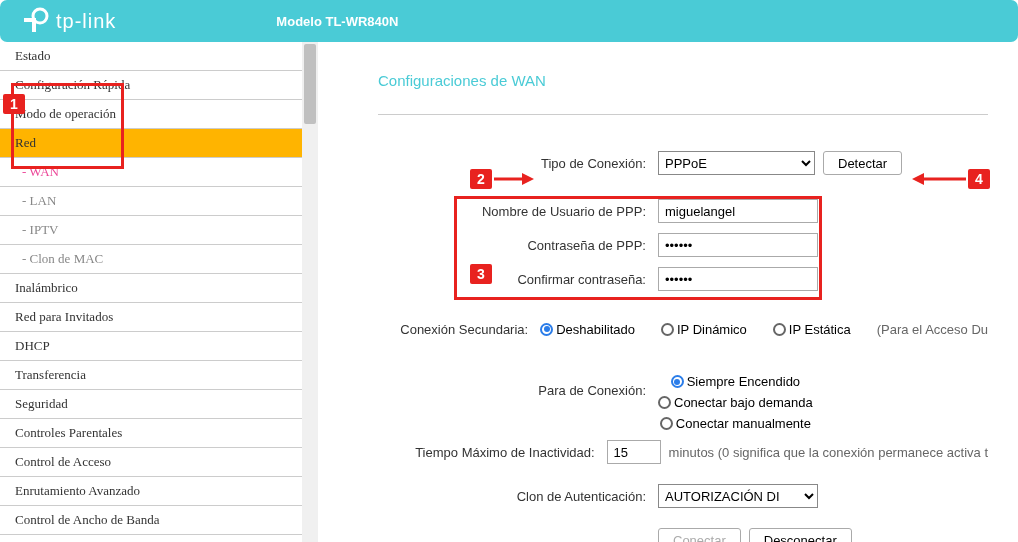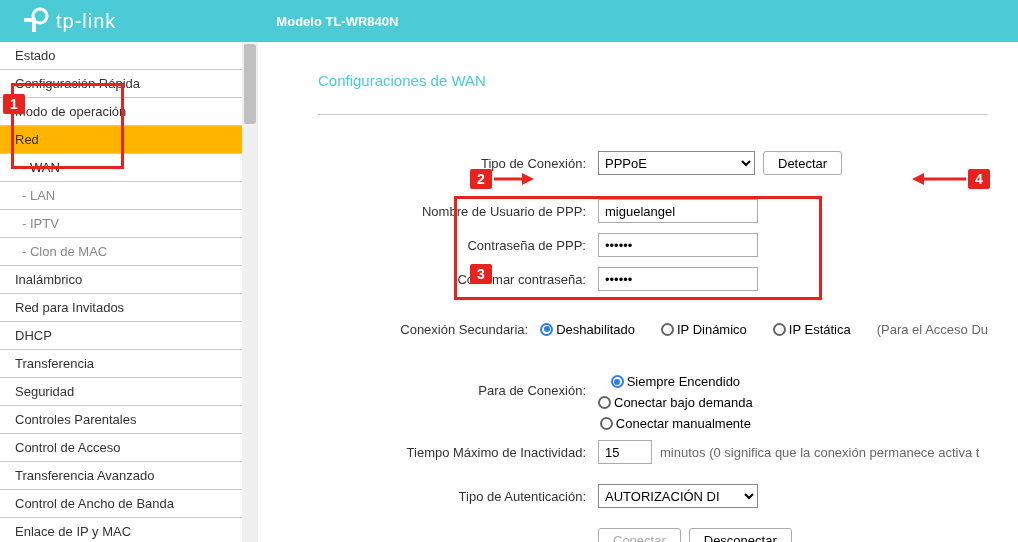--- a/index.html
+++ b/index.html
@@ -1,30 +1,30 @@
 <!DOCTYPE html>
 <html><head>
 <meta charset="utf-8">
 <style>
   * { box-sizing: border-box; margin: 0; padding: 0; }
   body { font-family: Arial, sans-serif; font-size: 13px; background: #fff; width: 1018px; height: 542px; overflow: hidden; position: relative; }
 
-  .header { background: #4acbd6; height: 42px; display: flex; align-items: center; padding: 0 20px; color: #fff; }
+  .header { background: #4acbd6; height: 42px; display: flex; align-items: center; padding: 0 20px; color: #fff; border-radius: 7px; }
   .logo { display: flex; align-items: center; gap: 6px; }
   .logo-mark { width: 30px; height: 30px; position: relative; }
   .logo-text { font-size: 20px; font-weight: 300; letter-spacing: 1px; }
   .model { margin-left: 160px; font-size: 13px; font-weight: bold; color: #fff; }
 
   .container { display: flex; height: 500px; }
 
-  .sidebar { width: 258px; background: #fff; position: relative; overflow-y: auto; }
+  .sidebar { width: 318px; background: #fff; position: relative; overflow-y: auto; font-family: Liberation Serif, serif; }
   .sidebar-item { display: block; padding: 6px 15px; border-bottom: 1px solid #ccc; color: #333; cursor: pointer; font-size: 13px; }
   .sidebar-item.sub { padding-left: 22px; color: #888; }
   .sidebar-item.active { background: #ffb400; color: #333; }
-  .sidebar-item.selected { color: #0f172a; }
+  .sidebar-item.selected { color: #ec4899; }
 
   .scrollbar-track { position: absolute; right: 0; top: 0; width: 16px; height: 100%; background: #f0f0f0; }
   .scrollbar-thumb { position: absolute; right: 2px; top: 2px; width: 12px; height: 80px; background: #c0c0c0; border-radius: 2px; }
 
   .content { flex: 1; padding: 30px 30px 10px 60px; overflow: hidden; position: relative; }
   .section-title { color: #4acbd6; font-size: 15px; font-weight: normal; margin-bottom: 25px; }
   .divider { border-bottom: 1px solid #ccc; margin-bottom: 35px; }
 
   .form-row { display: flex; align-items: center; margin-bottom: 8px; min-height: 26px; }
   .form-label { width: 280px; text-align: right; padding-right: 12px; color: #333; font-size: 13px; position: relative; }
@@ -82,21 +82,21 @@
     <div class="sidebar-item sub">- LAN</div>
     <div class="sidebar-item sub">- IPTV</div>
     <div class="sidebar-item sub">- Clon de MAC</div>
     <div class="sidebar-item">Inalámbrico</div>
     <div class="sidebar-item">Red para Invitados</div>
     <div class="sidebar-item">DHCP</div>
     <div class="sidebar-item">Transferencia</div>
     <div class="sidebar-item">Seguridad</div>
     <div class="sidebar-item">Controles Parentales</div>
     <div class="sidebar-item">Control de Acceso</div>
-    <div class="sidebar-item">Transferencia Avanzado</div>
+    <div class="sidebar-item">Enrutamiento Avanzado</div>
     <div class="sidebar-item">Control de Ancho de Banda</div>
     <div class="sidebar-item">Enlace de IP y MAC</div>
 
     <div class="scrollbar-track">
       <div class="scrollbar-thumb"></div>
     </div>
   </div>
 
   <div class="content">
     <div class="section-title">Configuraciones de WAN</div>
@@ -174,21 +174,21 @@
       <div class="form-label">Tiempo Máximo de Inactividad:</div>
       <div class="form-control">
         <input type="text" class="idle-input" value="15" style="">
         <span class="hint">minutos (0 significa que la conexión permanece activa t</span>
       </div>
     </div>
 
     <div style="height:10px"></div>
 
     <div class="form-row">
-      <div class="form-label">Tipo de Autenticación:</div>
+      <div class="form-label">Clon de Autenticación:</div>
       <div class="form-control">
           <select class="auth-select"><option>AUTORIZACIÓN DI</option></select>
         </div>
     </div>
 
     <div style="height:10px"></div>
 
     <div class="form-row">
       <div class="form-label"></div>
       <div class="form-control">

